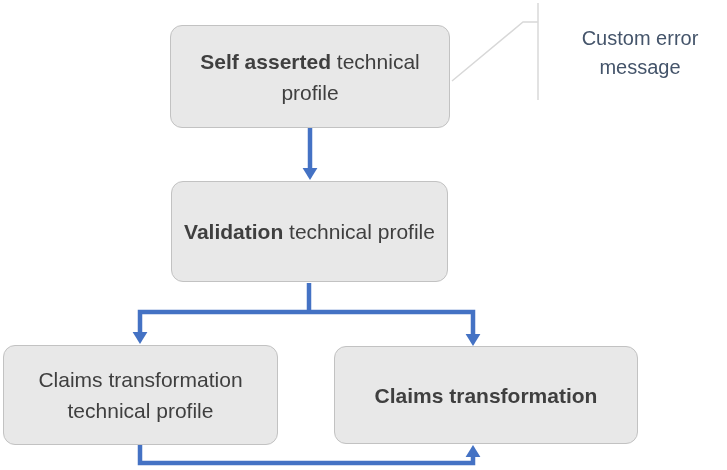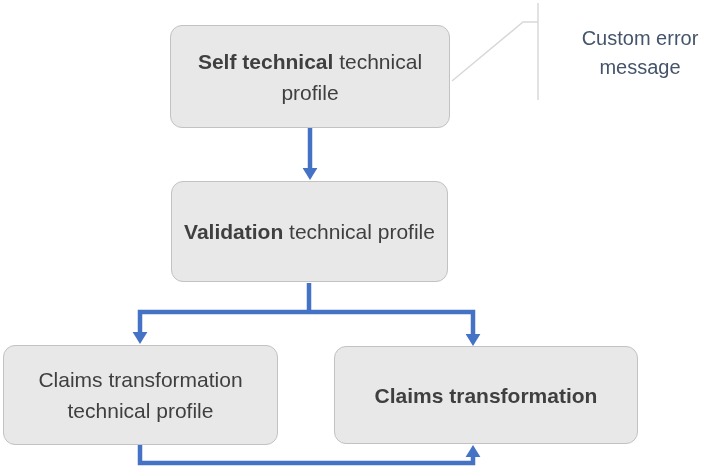--- a/index.html
+++ b/index.html
@@ -82,21 +82,21 @@
     <g fill="#4472C4" stroke="none">
       <polygon points="302.6,168 317.4,168 310,180"></polygon>
       <polygon points="132.6,332 147.4,332 140,344"></polygon>
       <polygon points="465.6,334 480.4,334 473,346"></polygon>
       <polygon points="465.6,457 480.4,457 473,445"></polygon>
     </g>
   </svg>
 
   <div class="node" id="node-self-asserted">
     <div>
-      <span class="bold">Self technical</span><span> technical profile</span>
+      <span class="bold">Self asserted</span><span> technical profile</span>
     </div>
   </div>
 
   <div class="node" id="node-claims-tp">
     <div>
       <span class="bold"></span><span>Claims transformation technical profile</span>
     </div>
   </div>
 
   <div class="node" id="node-validation">

